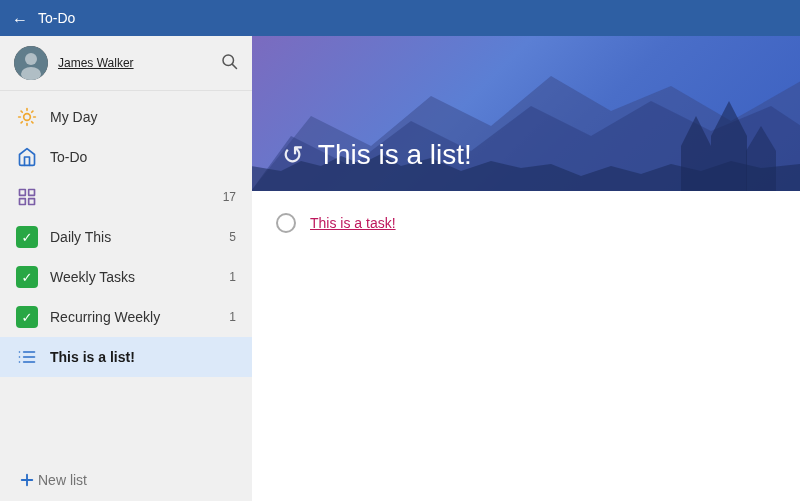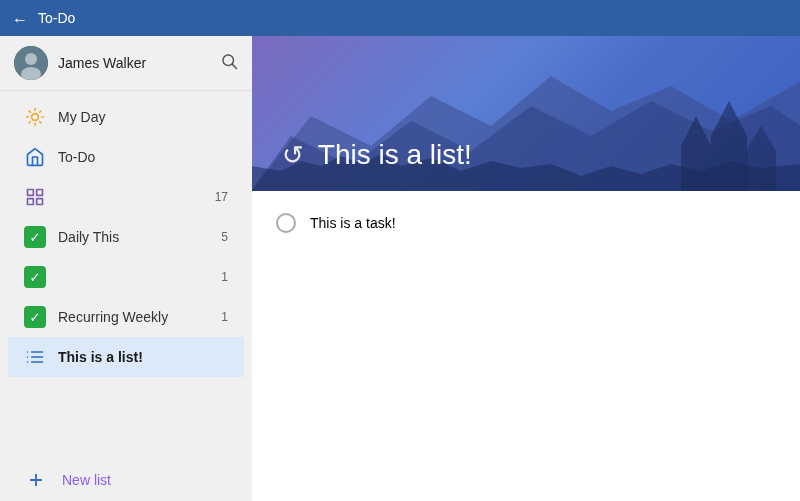--- a/index.html
+++ b/index.html
@@ -52,24 +52,24 @@
       display: flex;
       align-items: center;
       justify-content: center;
       color: white;
       font-size: 14px;
       font-weight: bold;
       overflow: hidden;
       flex-shrink: 0;
     }
     .avatar svg { width: 34px; height: 34px; }
-    .user-name { flex: 1; font-size: 14px; font-weight: 500; color: #222; }
+    .user-name { flex: 1; font-size: 12px; font-weight: 500; color: #222; text-decoration: underline; }
     .search-icon-btn { cursor: pointer; color: #555; font-size: 16px; }
 
-    .nav-items { flex: 1; padding: 6px 8px; }
+    .nav-items { flex: 1; padding: 6px 0; }
 
     .nav-item {
       display: flex;
       align-items: center;
       padding: 9px 16px;
       gap: 12px;
       cursor: pointer;
       color: #333;
       font-size: 14px;
       position: relative;
@@ -77,24 +77,24 @@
     .nav-item.active { background: #dce9f9; }
     .nav-item.active .nav-label { font-weight: 700; color: #1a1a1a; }
 
     .nav-icon { width: 22px; height: 22px; display: flex; align-items: center; justify-content: center; flex-shrink: 0; }
     .nav-label { flex: 1; }
     .nav-count { font-size: 12px; color: #666; margin-left: auto; text-align: center; }
 
     .new-list-row {
       display: flex;
       align-items: center;
-      padding: 10px 25px;
-      gap: 15px;
+      padding: 10px 16px;
+      gap: 0;
       cursor: pointer;
-      color: #8b5cf6;
+      color: #737373;
       font-size: 14px;
     }
 
     
     .content {
       flex: 1;
       display: flex;
       flex-direction: column;
       background: #f3f3f3;
       overflow: hidden;
@@ -135,21 +135,21 @@
       cursor: pointer;
     }
 
     .task-circle {
       width: 20px;
       height: 20px;
       border-radius: 50%;
       border: 2px solid #aaa;
       flex-shrink: 0;
     }
-    .task-text { font-size: 14px; color: #000000; }
+    .task-text { font-size: 14px; color: #be185d; text-decoration: underline; }
 
     
     .icon-sun { color: #f0a830; font-size: 18px; }
     .icon-check-green {
       width: 22px;
       height: 22px;
       background: #28a745;
       border-radius: 4px;
       display: flex;
       align-items: center;
@@ -242,20 +242,21 @@
           <div class="icon-check-green">✓</div>
         </div>
         <span class="nav-label">Daily This</span>
         <span class="nav-count">5</span>
       </div>
 
       <div class="nav-item">
         <div class="nav-icon">
           <div class="icon-check-green">✓</div>
         </div>
+        <span class="nav-label">Weekly Tasks</span>
         <span class="nav-count">1</span>
       </div>
 
       <div class="nav-item">
         <div class="nav-icon">
           <div class="icon-check-green">✓</div>
         </div>
         <span class="nav-label">Recurring Weekly</span>
         <span class="nav-count">1</span>
       </div>

